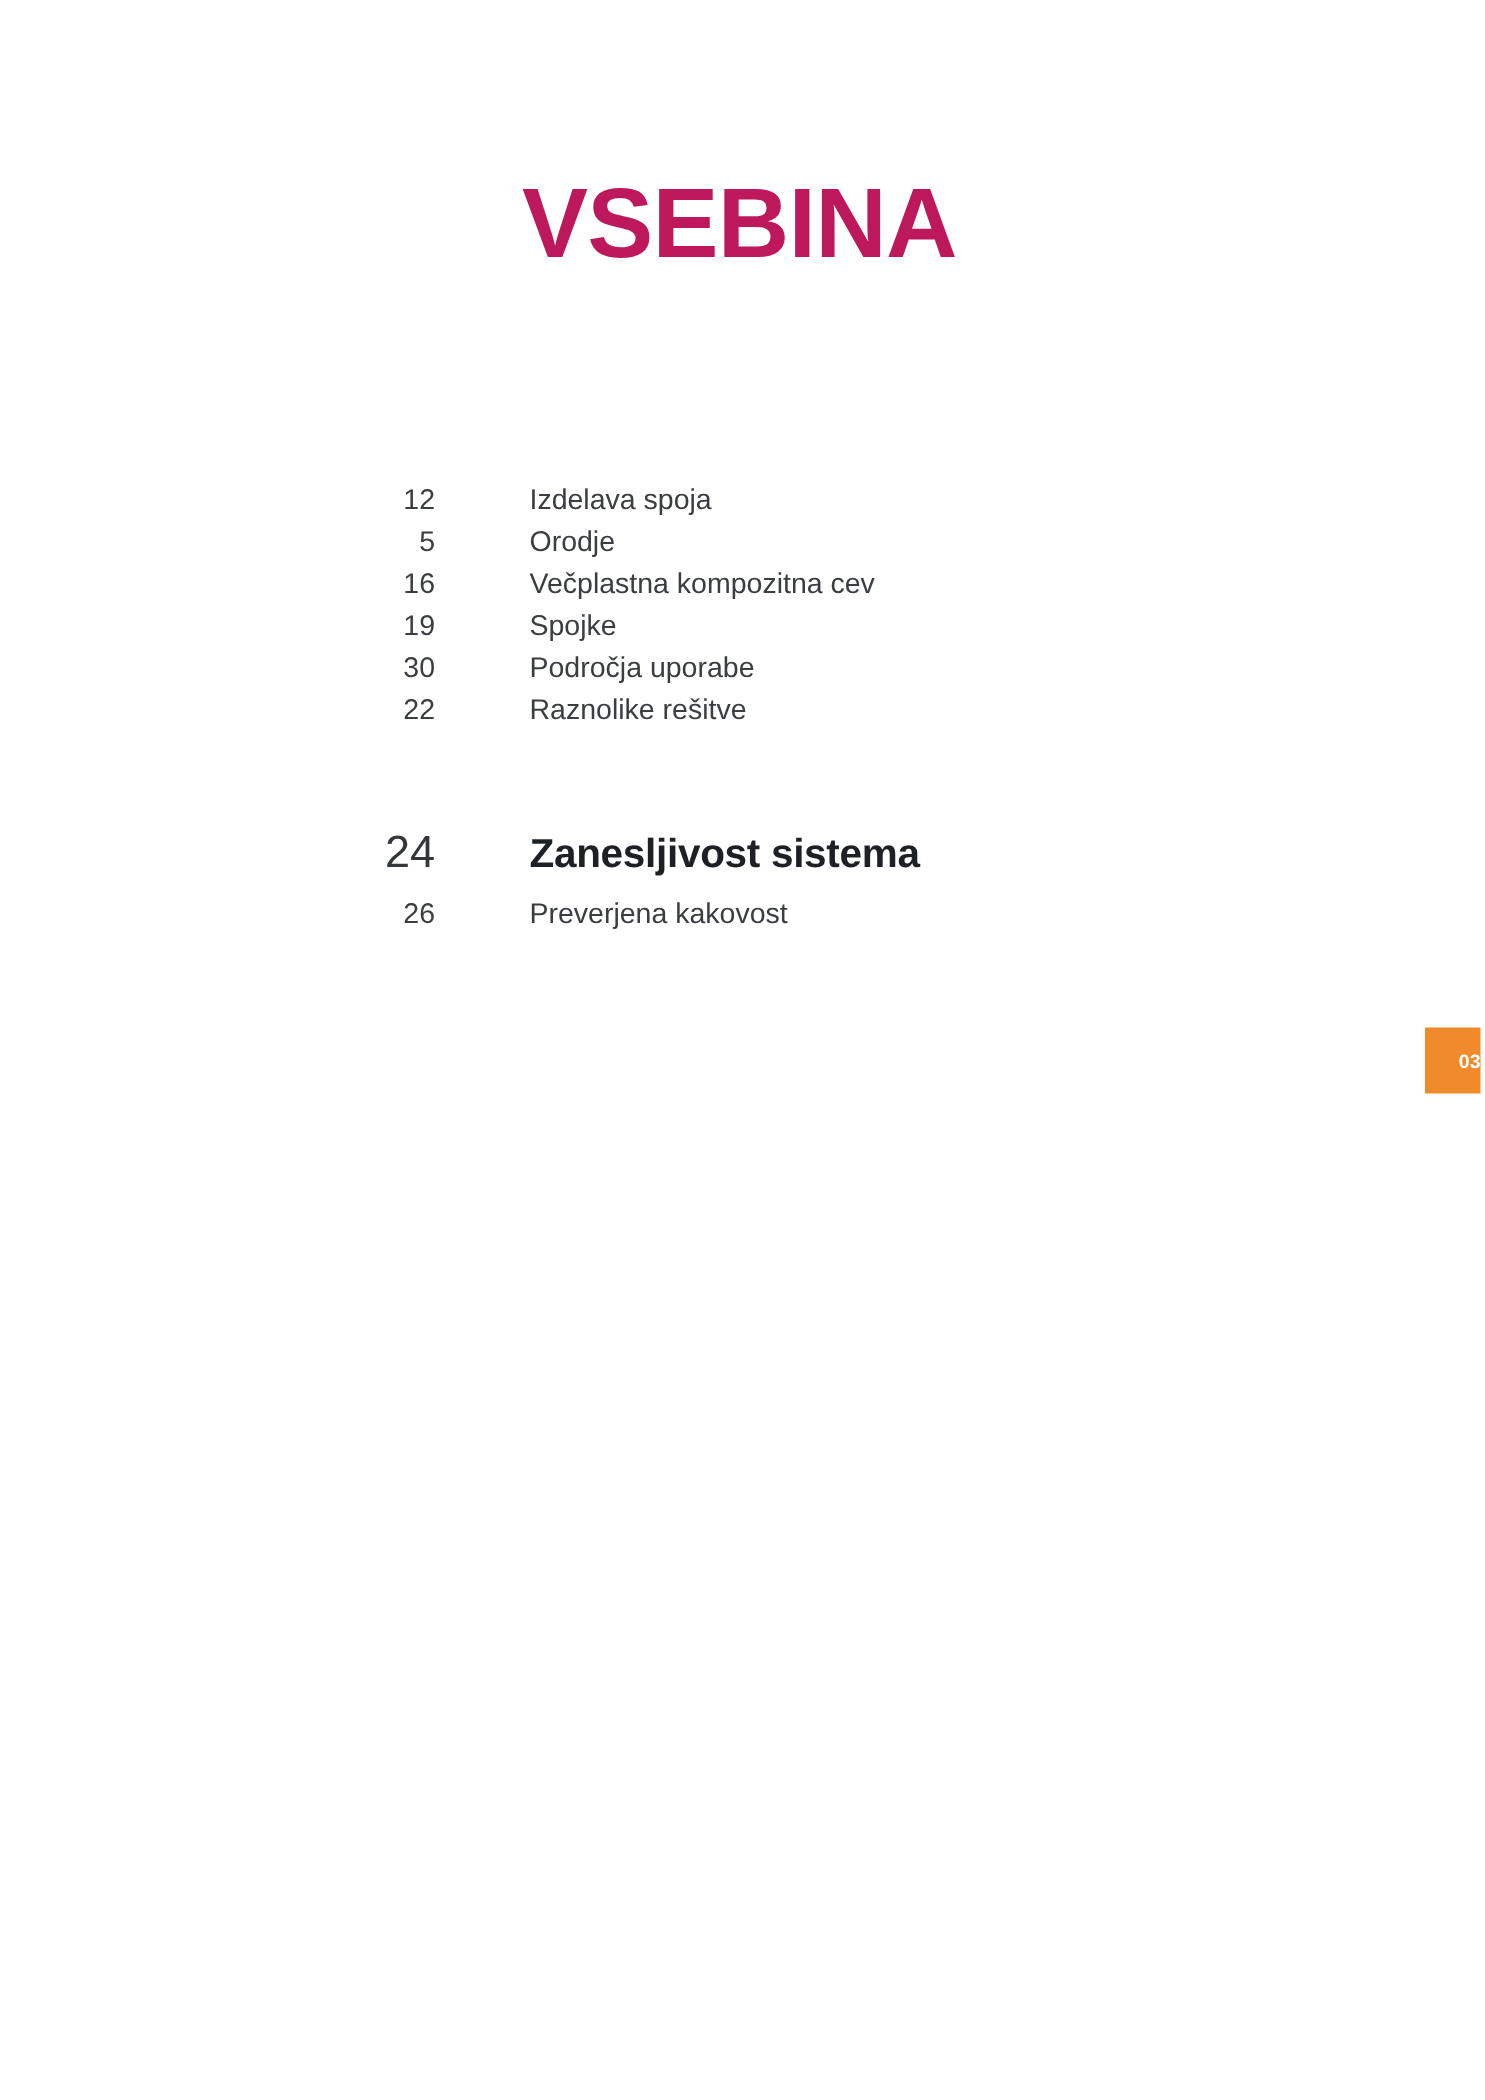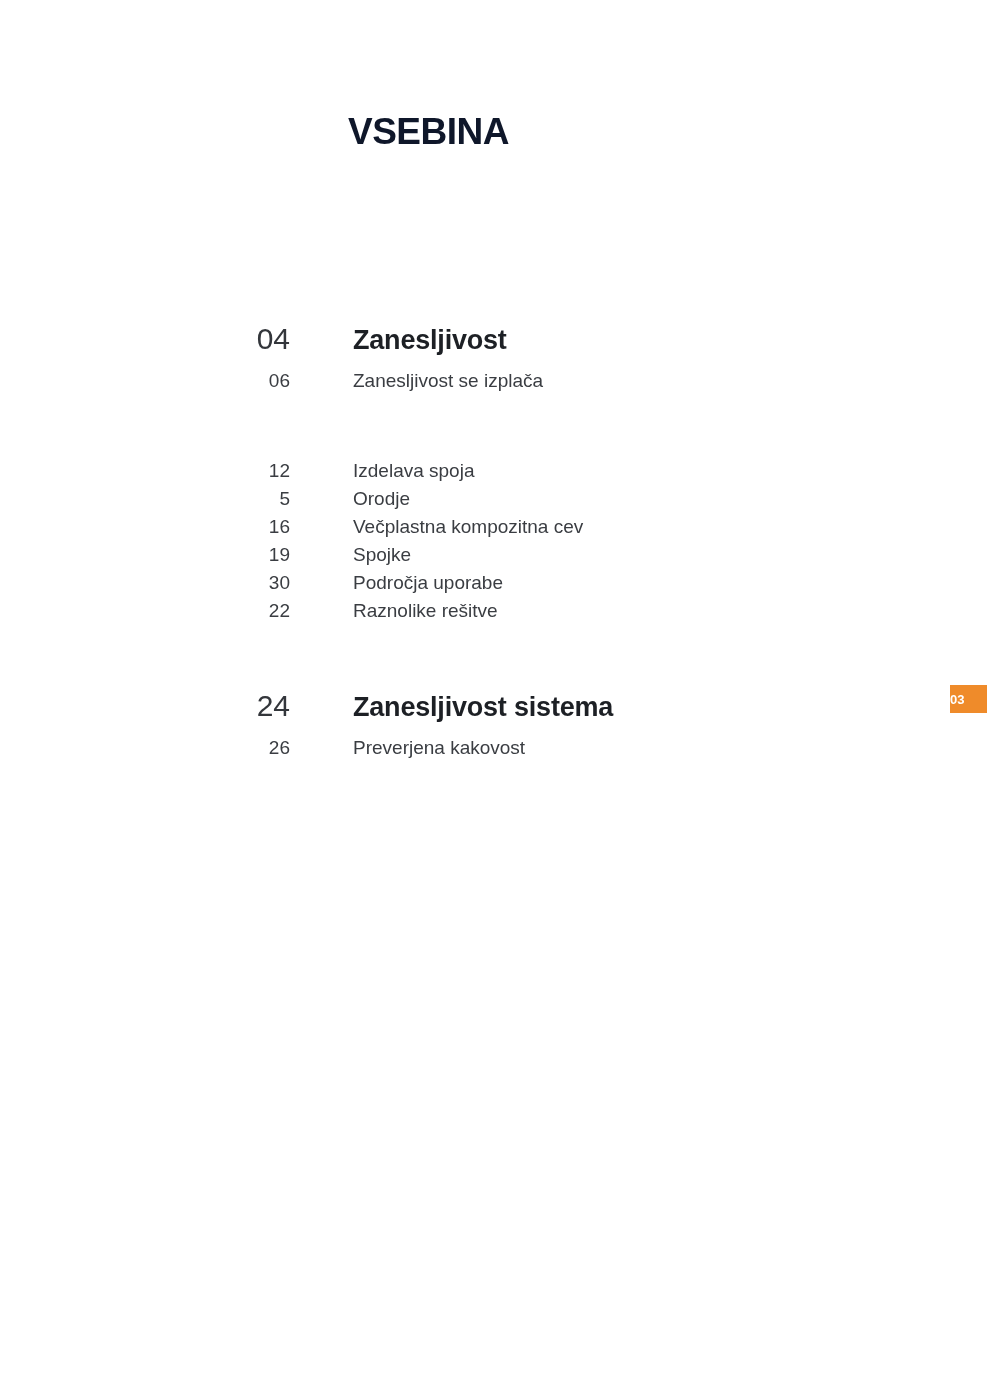--- a/index.html
+++ b/index.html
@@ -12,24 +12,24 @@
     height: 1400px;
     position: relative;
     font-family: "Liberation Sans", "DejaVu Sans", sans-serif;
     overflow: hidden;
   }
   .page-title {
     position: absolute;
     left: 348px;
     top: 112px;
     margin: 0;
-    font-size: 37px;
+    font-size: 66px;
     font-weight: 700;
     letter-spacing: -0.5px;
-    color: #0f172a;
+    color: #be185d;
     line-height: 1.1;
   }
   .toc {
     position: absolute;
     left: 200px;
     top: 320px;
     width: 620px;
   }
   .toc-section { margin: 0; padding: 0; }
   .toc-section + .toc-section { margin-top: 62px; }
@@ -71,49 +71,39 @@
   .row.sub .txt {
     font-size: 19px;
     font-weight: 400;
     color: #3a3d42;
   }
   .page-badge {
     position: absolute;
     left: 950px;
     top: 685px;
     width: 37px;
-    height: 28px;
+    height: 44px;
     display: flex;
     align-items: center;
-    justify-content: flex-start;
+    justify-content: flex-end;
     background: #ef8b2a;
   }
   .page-badge span {
     color: #ffffff;
     font-size: 13px;
     font-weight: 700;
   }
 </style>
 </head>
 <body>
 
 <h1 class="page-title">VSEBINA</h1>
 
 <nav class="toc">
 
-  <section class="toc-section">
-    <div class="row heading">
-      <span class="num">04</span>
-      <span class="txt">Zanesljivost</span>
-    </div>
-    <div class="row sub">
-      <span class="num">06</span>
-      <span class="txt">Zanesljivost se izplača</span>
-    </div>
-  </section>
 
   <section class="toc-section">
     <div class="row sub">
       <span class="num">12</span>
       <span class="txt">Izdelava spoja</span>
     </div>
     <div class="row sub">
       <span class="num">5</span>
       <span class="txt">Orodje</span>
     </div>

